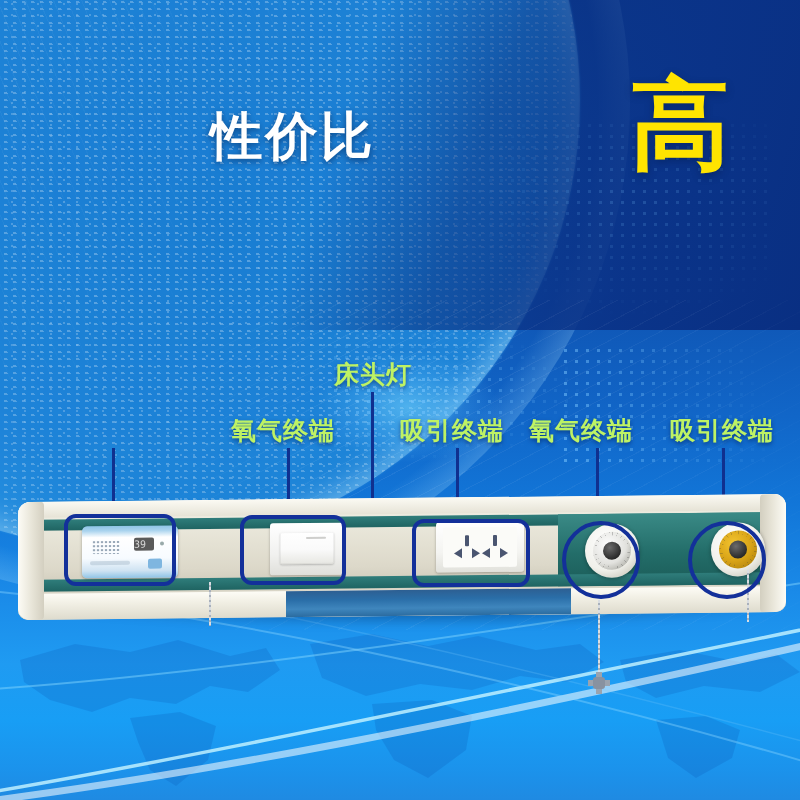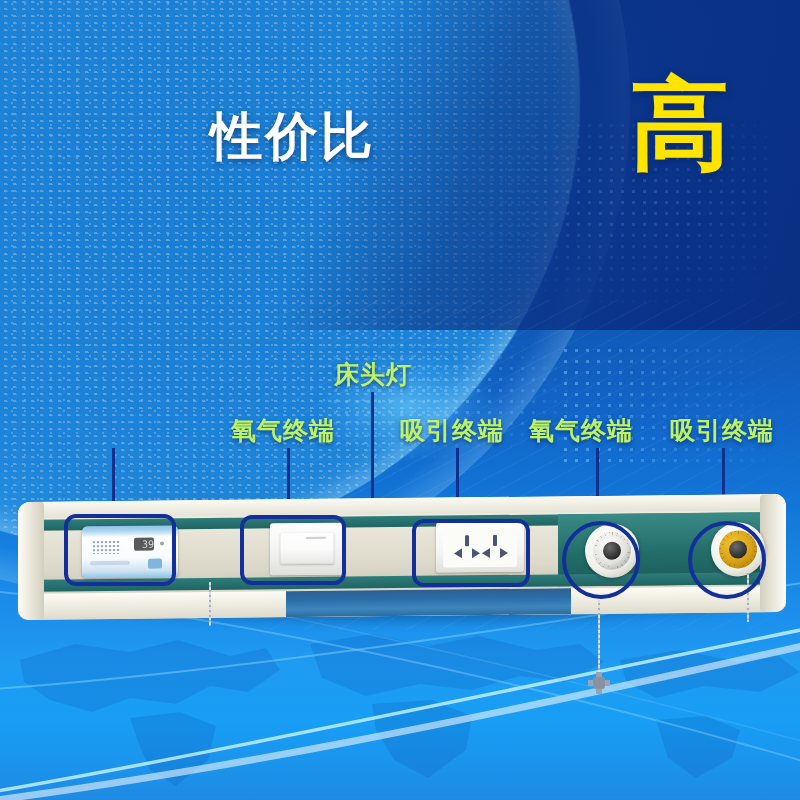--- a/index.html
+++ b/index.html
@@ -196,21 +196,21 @@
     background:linear-gradient(180deg,#8fc4e6 0%,#a9d3ee 9%,#ffffff 22%,#f7fbff 62%,#cfe3f2 86%,#8fc4e6 100%);
     box-shadow:0 1px 3px rgba(0,0,0,.3);
   }
   .ic-speaker{
     position:absolute;left:10px;top:14px;width:28px;height:14px;
     background-image:radial-gradient(circle, rgba(120,140,160,.75) 0 1px, transparent 1.4px);
     background-size:4px 4px;border-radius:2px;
   }
   .ic-display{
     position:absolute;left:52px;top:12px;width:20px;height:13px;border-radius:2px;
-    background:#5a5a5a;color:#d9d9d9;font-size:10px;line-height:13px;text-align:right;
+    background:#5a5a5a;color:#d9d9d9;font-size:10px;line-height:13px;text-align:left;
     font-family:"DejaVu Sans Mono","Liberation Mono",monospace;
   }
   .ic-led{position:absolute;left:78px;top:16px;width:4px;height:4px;border-radius:50%;background:#9aa;}
   .ic-btn{position:absolute;left:66px;top:33px;width:14px;height:10px;border-radius:2px;background:#7fb6e0;}
   .ic-slot{position:absolute;left:8px;top:35px;width:40px;height:4px;border-radius:2px;background:rgba(170,190,205,.5);}
 
   .switch{
     left:252px;top:24px;width:74px;height:52px;border-radius:3px;
     background:linear-gradient(180deg,#ffffff,#f1f1ef 60%,#dfdfda);
     box-shadow:0 1px 3px rgba(0,0,0,.28);

